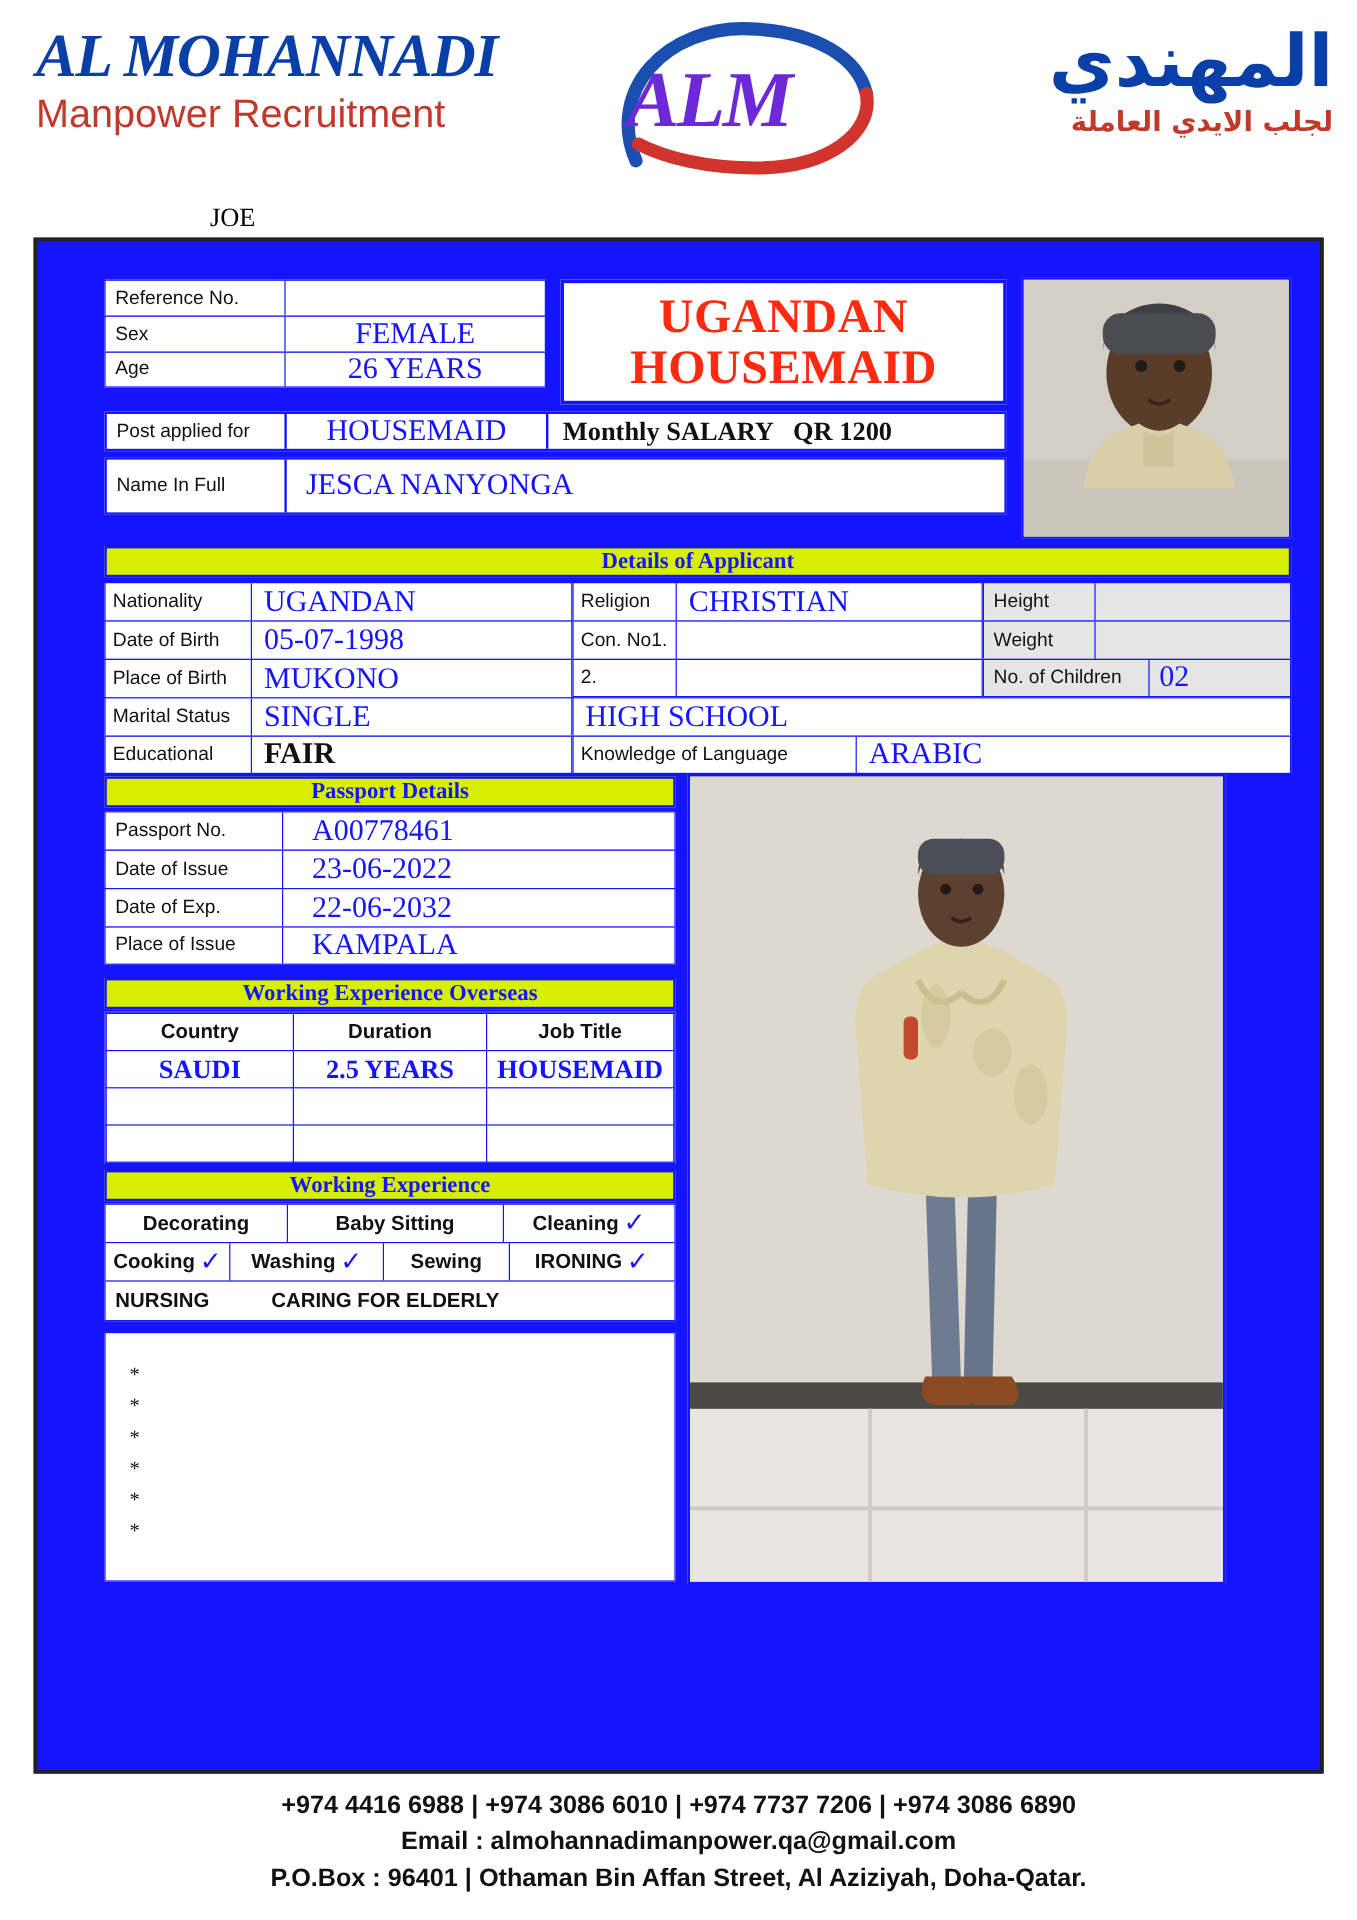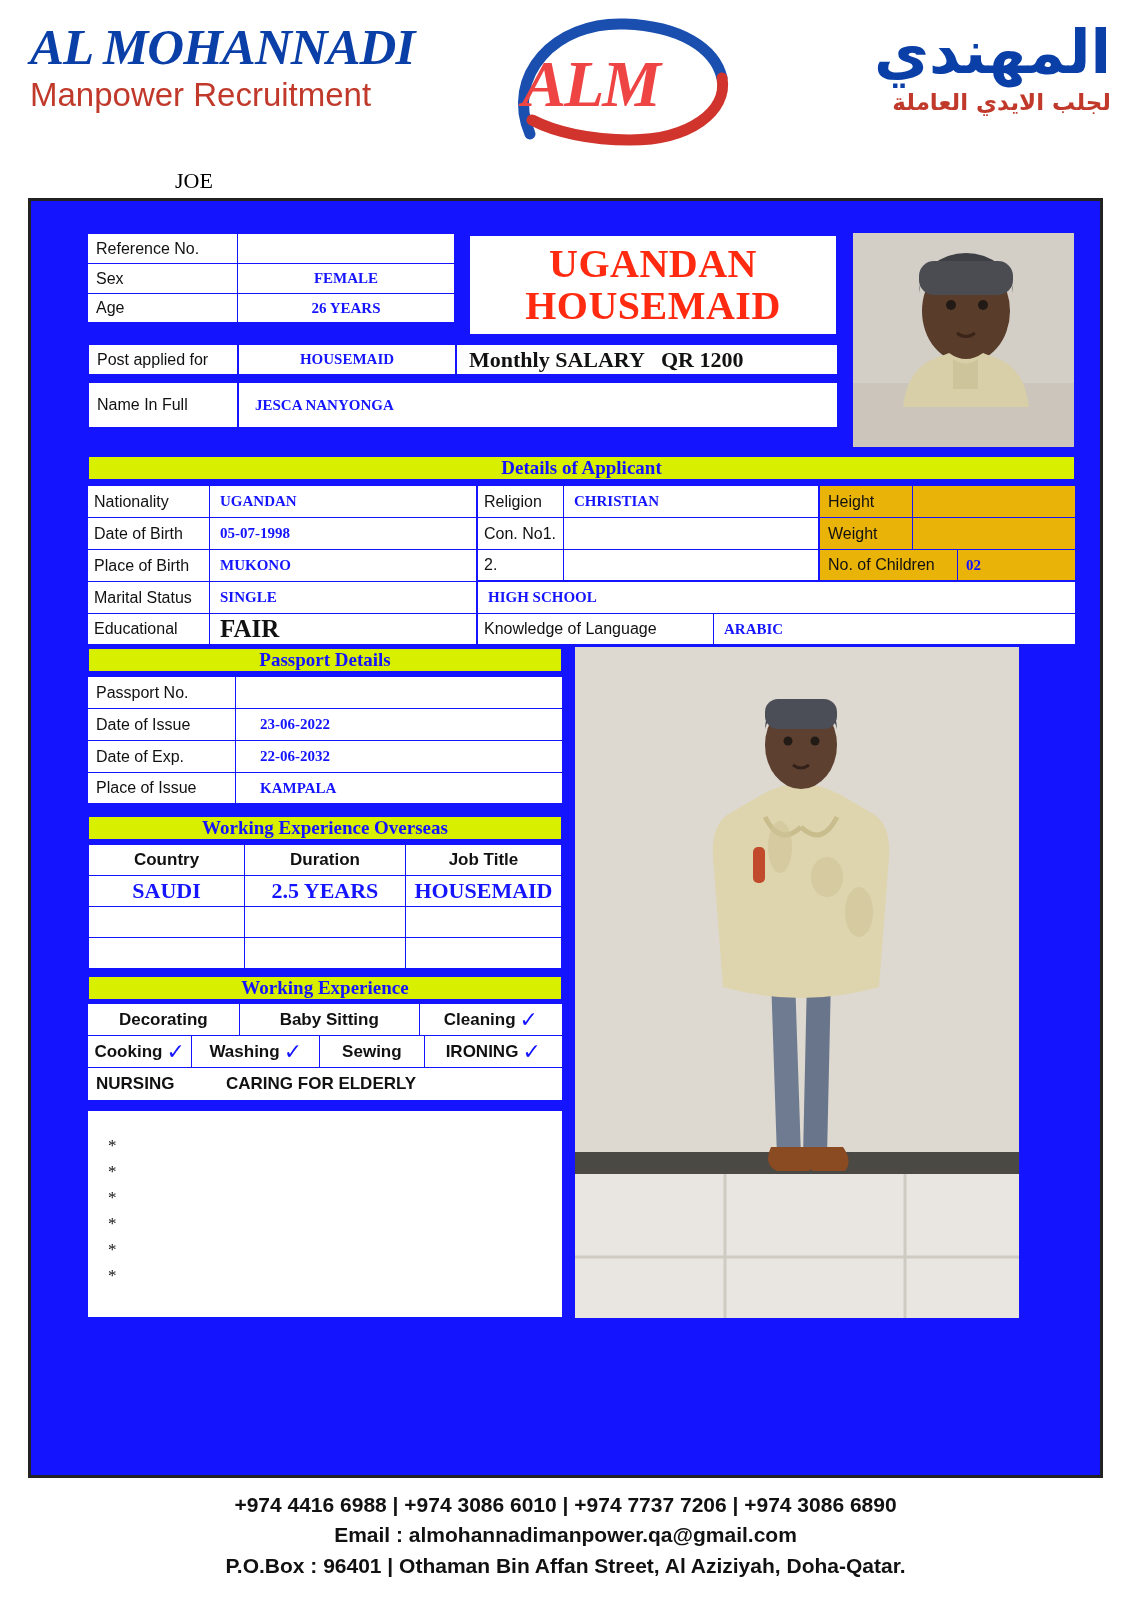--- a/index.html
+++ b/index.html
@@ -54,21 +54,21 @@
     left: 10px; top: 8px;
     width: 225px; height: 130px;
   }
   .alm-text {
     position: absolute;
     left: 22px; top: 38px;
     font-family: "Liberation Serif", serif;
     font-weight: bold;
     font-style: italic;
     font-size: 66px;
-    color: #ef4444;
+    color: #6d28d9;
     letter-spacing: -2px;
   }
   .logo-right {
     flex: 1;
     text-align: right;
     padding-top: 10px;
     direction: rtl;
   }
   .ar-main {
     font-family: "DejaVu Sans", sans-serif;
@@ -109,22 +109,22 @@
     height: 1140px;
   }
   .lbl {
     font-family: "Liberation Sans", sans-serif;
     font-size: 16px;
     font-weight: normal;
     color: #111;
   }
   .val {
     font-family: "Liberation Serif", serif;
-    font-size: 15px;
-    font-weight: bold;
+    font-size: 25px;
+    font-weight: normal;
     color: #1414ff;
   }
   .val-blk {
     font-family: "Liberation Serif", serif;
     font-size: 22px;
     font-weight: bold;
     color: #111;
   }
 
   
@@ -223,21 +223,21 @@
   }
   .drow:last-child { border-bottom: 1px solid #1414ff; }
   .drow .k { width: 122px; padding-left: 6px; border-right: 1px solid #1414ff; height: 100%; display: flex; align-items: center; }
   .drow .v { flex: 1; padding-left: 10px; }
 
   .mrow { display:flex; align-items:center; height: 32px; background:#fff; border:1px solid #1414ff; border-bottom:none; }
   .mrow:last-child { border-bottom: 1px solid #1414ff; }
   .mrow .k { width: 86px; padding-left: 6px; border-right: 1px solid #1414ff; height:100%; display:flex; align-items:center; }
   .mrow .v { flex:1; padding-left: 10px; }
 
-  .rrow { display:flex; align-items:center; height: 32px; background:#eab308; border:1px solid #1414ff; border-bottom:none; }
+  .rrow { display:flex; align-items:center; height: 32px; background:#e5e5e5; border:1px solid #1414ff; border-bottom:none; }
   .rrow:last-child { border-bottom: 1px solid #1414ff; }
   .rrow .k { width: 93px; padding-left: 8px; border-right: 1px solid #1414ff; height:100%; display:flex; align-items:center; }
   .rrow .v { flex:1; padding-left: 8px; }
   .rrow.kids .k { width: 138px; }
 
   .wide-row {
     display:flex; align-items:center; height: 32px;
     background:#fff; border:1px solid #1414ff; border-bottom:none;
   }
   .wide-row:last-child { border-bottom: 1px solid #1414ff; }
@@ -452,20 +452,21 @@
       <div class="wide-row">
         <div class="k lbl">Knowledge of Language</div>
         <div class="v val">ARABIC</div>
       </div>
     </div>
 
     <div class="secbar bar-pass">Passport Details</div>
     <div class="pass">
       <div class="prow">
         <div class="k lbl">Passport No.</div>
+        <div class="v val">A00778461</div>
       </div>
       <div class="prow">
         <div class="k lbl">Date of Issue</div>
         <div class="v val">23-06-2022</div>
       </div>
       <div class="prow">
         <div class="k lbl">Date of Exp.</div>
         <div class="v val">22-06-2032</div>
       </div>
       <div class="prow">

